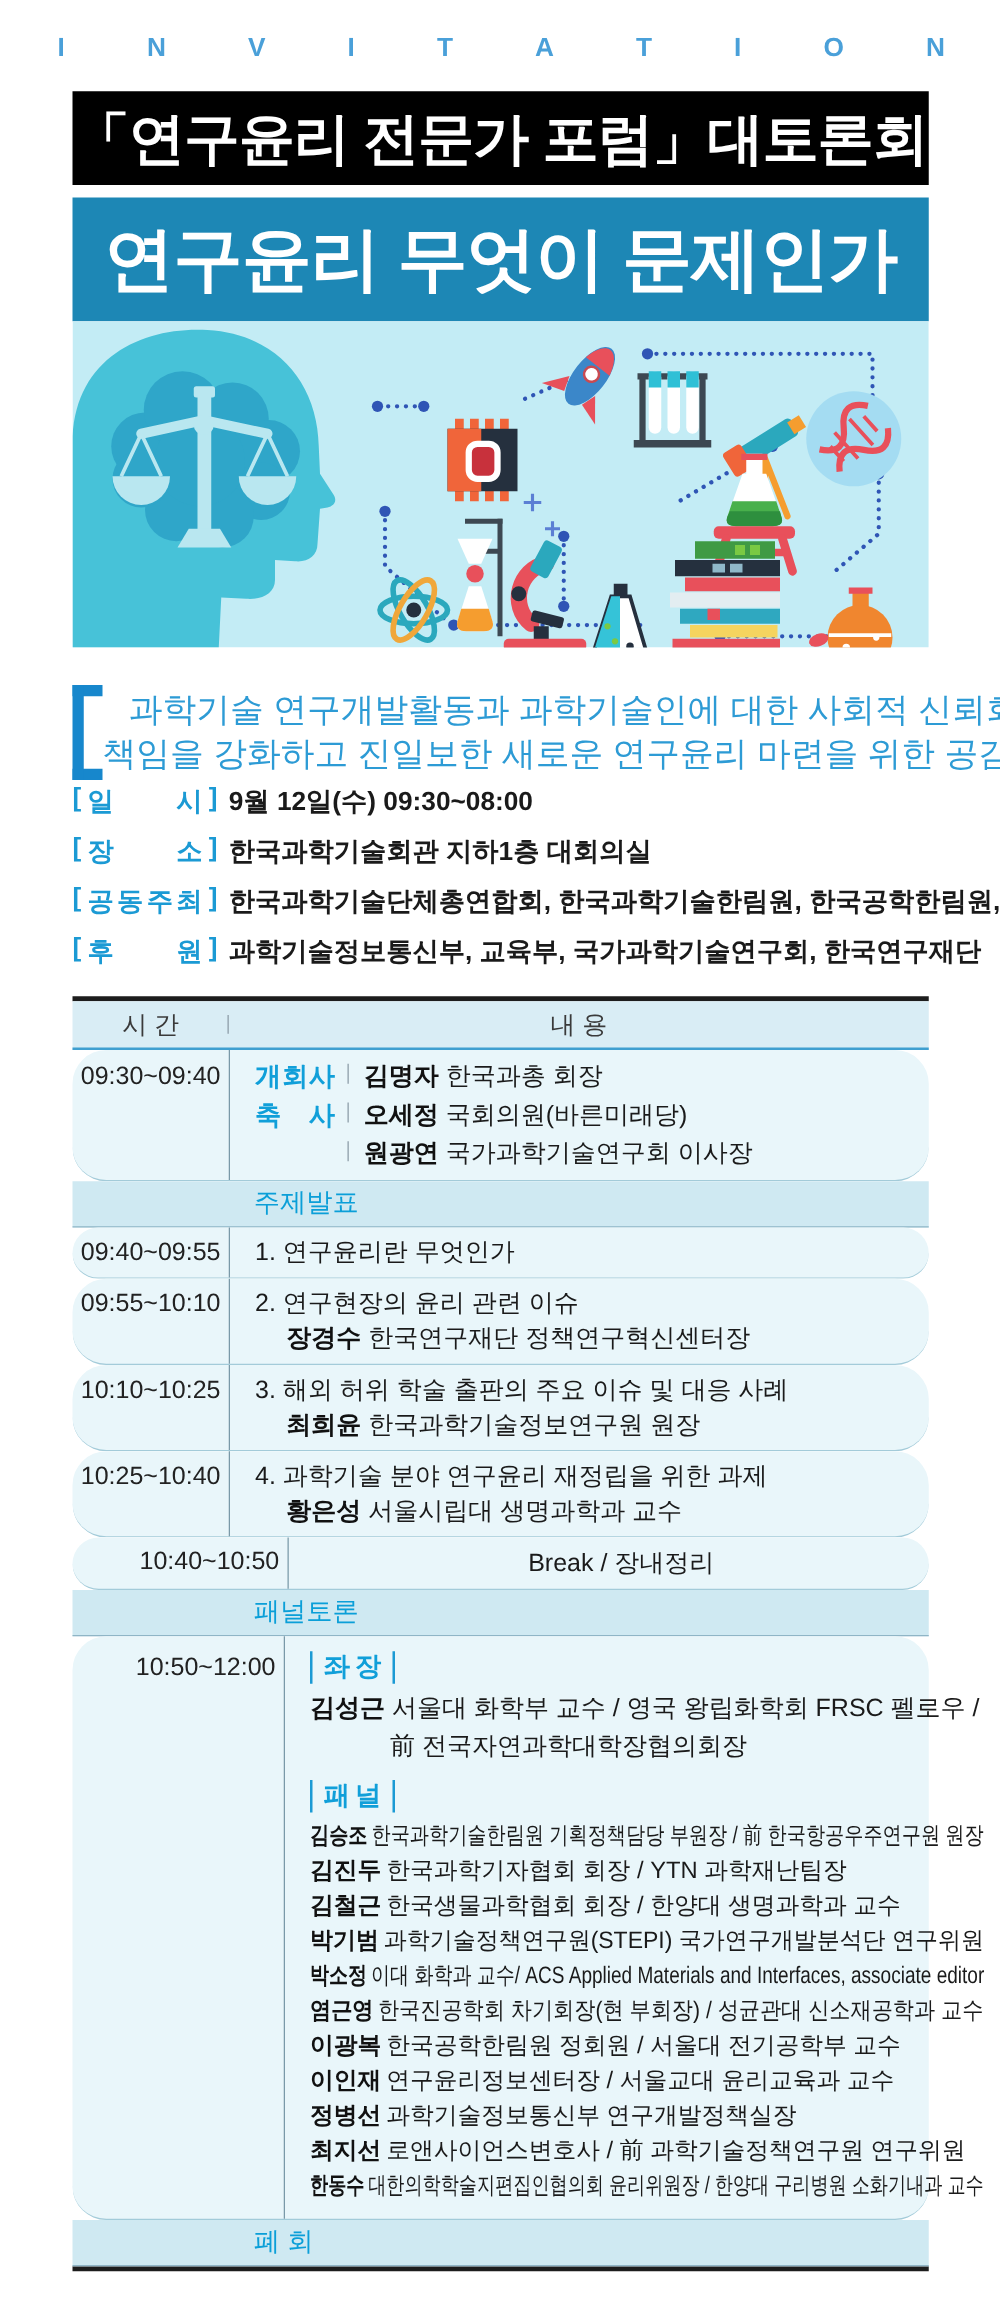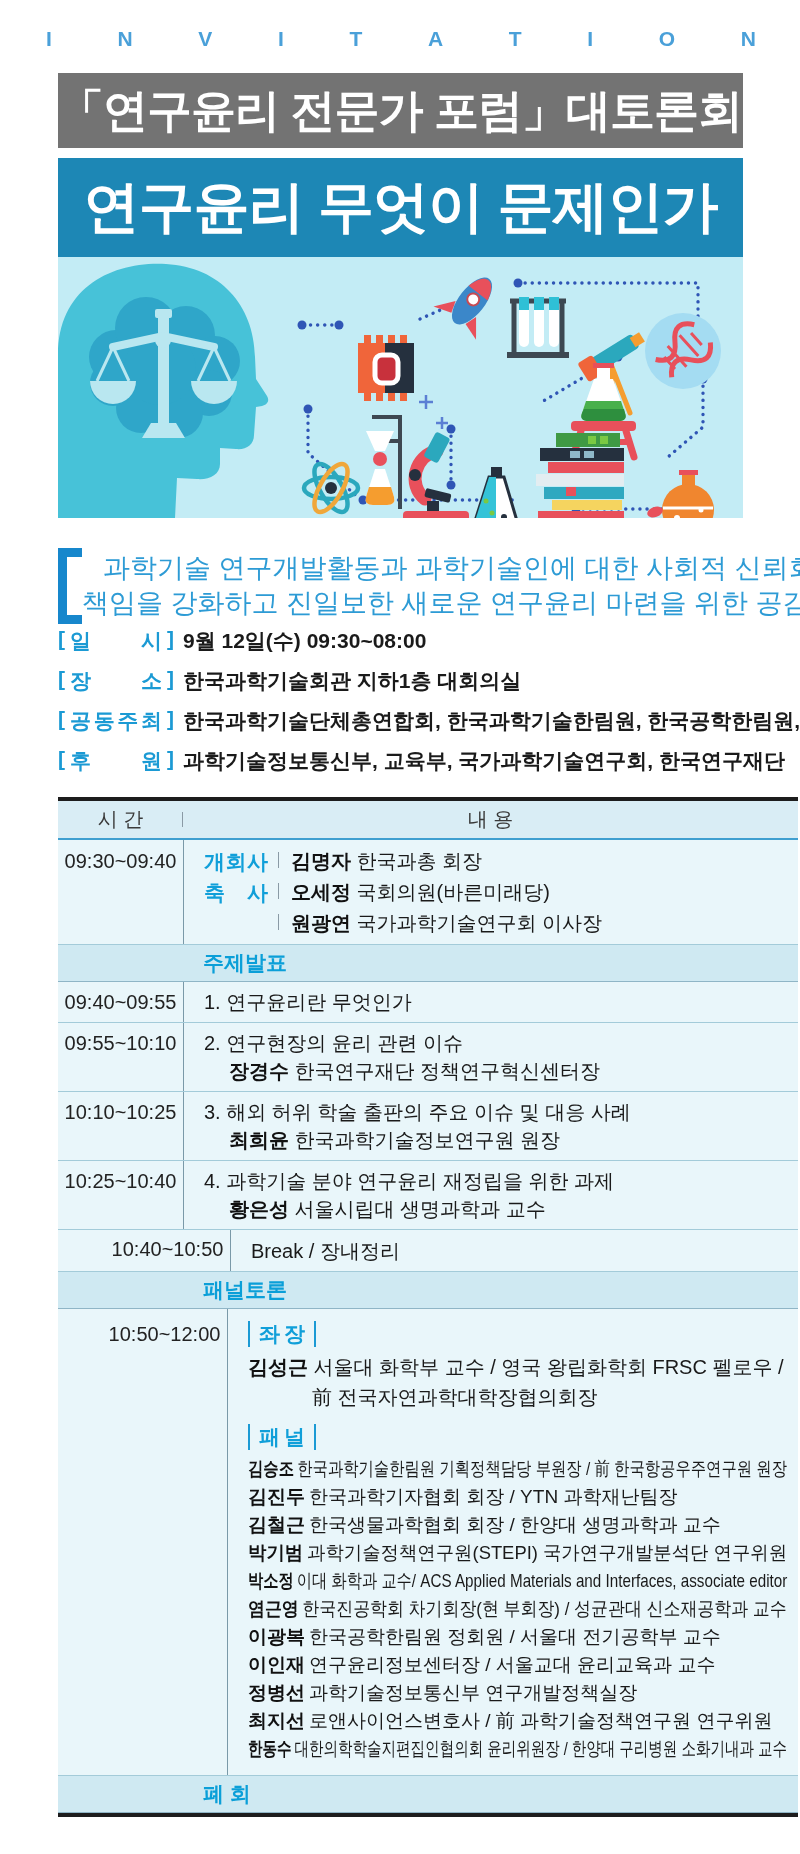--- a/index.html
+++ b/index.html
@@ -4,21 +4,21 @@
 <style>
   html,body{margin:0;padding:0;background:#ffffff;}
   .page{position:relative;width:800px;height:1854px;background:#fff;overflow:hidden;
         font-family:"Liberation Sans","DejaVu Sans",sans-serif;color:#1a1a1a;}
 
   
   .invitation{position:absolute;top:27px;left:46px;width:710px;display:flex;
               justify-content:space-between;font-size:21px;font-weight:bold;color:#4aa0d9;}
 
   
-  .banner-sub{position:absolute;top:73px;left:58px;width:685px;height:75px;background:#737373;
+  .banner-sub{position:absolute;top:73px;left:58px;width:685px;height:75px;background:#000000;
               display:flex;align-items:center;justify-content:center;color:#fff;
               font-size:45px;font-weight:bold;letter-spacing:-1px;}
   .banner-main{position:absolute;top:158px;left:58px;width:685px;height:99px;background:#1d87b5;
               display:flex;align-items:center;justify-content:center;color:#fff;
               font-size:56px;font-weight:bold;letter-spacing:-1px;}
 
   
   .illus{position:absolute;top:257px;left:58px;width:685px;height:261px;}
 
   
@@ -32,50 +32,50 @@
 
   
   .event-info{position:absolute;top:627px;left:58px;width:685px;}
   .ei-row{display:flex;align-items:flex-start;height:40px;font-size:21px;font-weight:bold;}
   .ei-label{flex:0 0 auto;color:#1b9ad4;display:flex;}
   .ei-label .bk{font-weight:bold;}
   .lab{display:inline-flex;width:92px;justify-content:space-between;margin:0 5px;}
   .ei-val{flex:1;margin-left:9px;color:#1a1a1a;white-space:nowrap;transform-origin:left center;}
 
   
-  .schedule{position:absolute;top:797px;left:58px;width:740px;
+  .schedule{position:absolute;top:797px;left:58px;width:685px;
             border-top:4px solid #1d1d1d;border-bottom:4px solid #1d1d1d;}
   .thead{height:37px;background:#d9edf5;border-bottom:2px solid #3f9fd0;display:flex;
          font-size:20px;color:#3a3a3a;}
   .th-time{width:125px;display:flex;align-items:center;justify-content:center;position:relative;}
   .th-tick{position:absolute;right:0;top:11px;height:15px;width:1px;background:#8a9aa5;}
   .th-content{flex:1;display:flex;align-items:center;justify-content:center;text-align:right;}
 
-  .trow{display:flex;background:#e9f6fa;border-bottom:1px solid #a3cbd9;}
+  .trow{display:flex;background:#e9f6fa;border-bottom:1px solid #a3cbd9;border-radius:27px;}
   .trow:last-child{border-bottom:none;}
   .tc{width:125px;text-align:center;font-size:20px;color:#222;flex:0 0 auto;}
   .cc{flex:1;border-left:1px solid #7a99a8;padding-left:20px;min-width:0;}
 
   .r-open .tc{padding-top:10px;}
   .r-open .cc{padding-top:6px;padding-bottom:6px;}
   .open-line{line-height:30px;font-size:20px;white-space:nowrap;}
   .role{display:inline-flex;width:64px;justify-content:space-between;color:#109fd9;
         font-weight:bold;font-size:21px;vertical-align:-1px;}
   .vsep{display:inline-block;width:1px;height:16px;background:#8a9aa5;margin:0 12px 0 10px;}
   .pname{font-weight:bold;color:#111;}
 
   .sect{background:#cfe9f2;border-bottom:1px solid #8fb5c6;padding:6px 0 6px 145px;
-        color:#0b9fd8;font-weight:bold;font-size:21px;line-height:24px;}
+        color:#0b9fd8;font-weight:normal;font-size:21px;line-height:24px;}
 
   .r-talk .tc{padding-top:9px;}
   .r-talk .cc{padding-top:6px;padding-bottom:6px;font-size:20px;line-height:28px;}
   .talk-sub{margin-left:25px;}
 
   .r-break .tc{padding-top:8px;margin-left:47px;}
-  .r-break .cc{padding-top:7px;padding-bottom:6px;font-size:20px;line-height:28px;}
+  .r-break .cc{padding-top:7px;padding-bottom:6px;font-size:20px;line-height:28px;text-align:center;}
 
   .r-panel .tc{padding-top:14px;padding-left:44px;}
   .r-panel .cc{padding-top:12px;padding-bottom:12px;}
   .sub-label{display:inline-flex;border-left:2px solid #1b9ad4;border-right:2px solid #1b9ad4;
              padding:0 9px;color:#109fd9;font-weight:bold;font-size:21px;line-height:26px;
              width:46px;justify-content:space-between;margin-bottom:5px;}
   .chair-line{font-size:20px;line-height:30px;white-space:nowrap;transform-origin:left center;}
   .chair-ind{margin-left:64px;}
   .panel-gap{height:12px;}
   .pline{font-size:19px;line-height:28px;white-space:nowrap;transform-origin:left center;}

